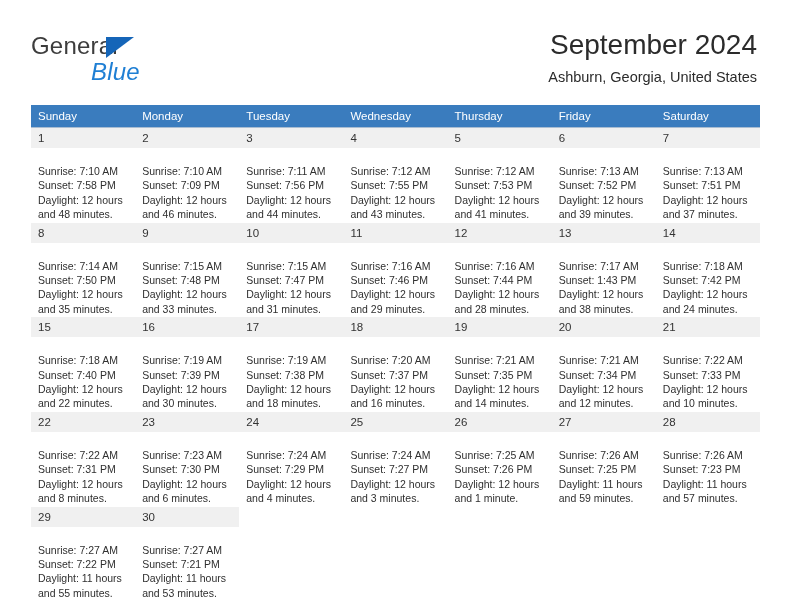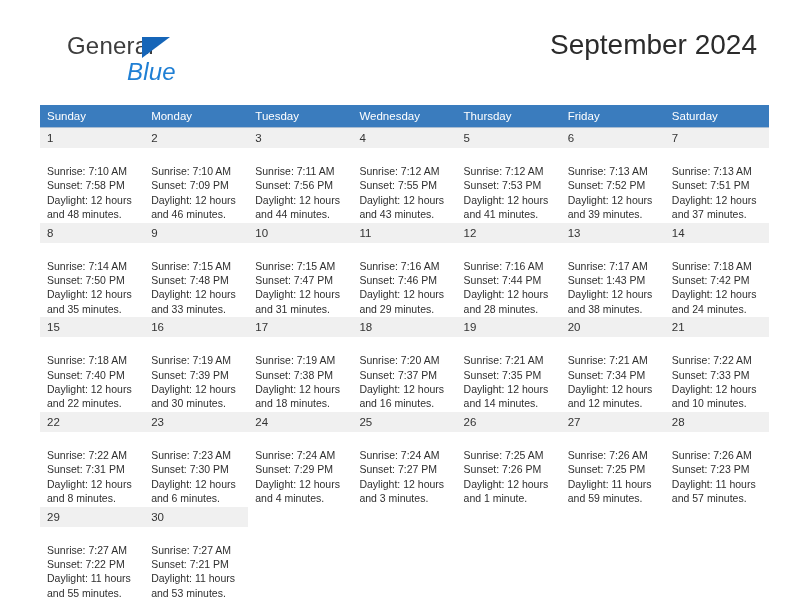--- a/index.html
+++ b/index.html
@@ -20,21 +20,20 @@
     height: 612px;
     box-sizing: border-box;
   }
 
   
   .masthead {
     position: absolute;
     left: 0; right: 0;
     top: 0;
     height: 100px;
-    margin-left: 36px;
   }
   .logo {
     position: absolute;
     left: 31px;
     top: 32px;
     width: 180px;
     height: 56px;
   }
   .logo-general {
     position: absolute;
@@ -80,21 +79,21 @@
     margin-top: 6px;
     font-size: 14.5px;
     color: #2b2b2b;
     line-height: 18px;
     white-space: nowrap;
   }
 
   
   .calendar {
     position: absolute;
-    left: 40px;
+    left: 31px;
     top: 105px;
     width: 729px;
     border-collapse: collapse;
     table-layout: fixed;
   }
   .calendar th {
     background: #3a7cbe;
     color: #ffffff;
     font-size: 11.5px;
     font-weight: normal;
@@ -140,20 +139,21 @@
   <div class="masthead">
 
     <div class="logo">
       <span class="logo-general">General</span>
       <span class="logo-tri"></span>
       <span class="logo-blue">Blue</span>
     </div>
 
     <div class="title-block">
       <div class="cal-title">September 2024</div>
+      <div class="cal-subtitle">Ashburn, Georgia, United States</div>
     </div>
 
   </div>
 
   <table class="calendar">
     <thead>
       <tr>
         <th>Sunday</th>
         <th>Monday</th>
         <th>Tuesday</th>

